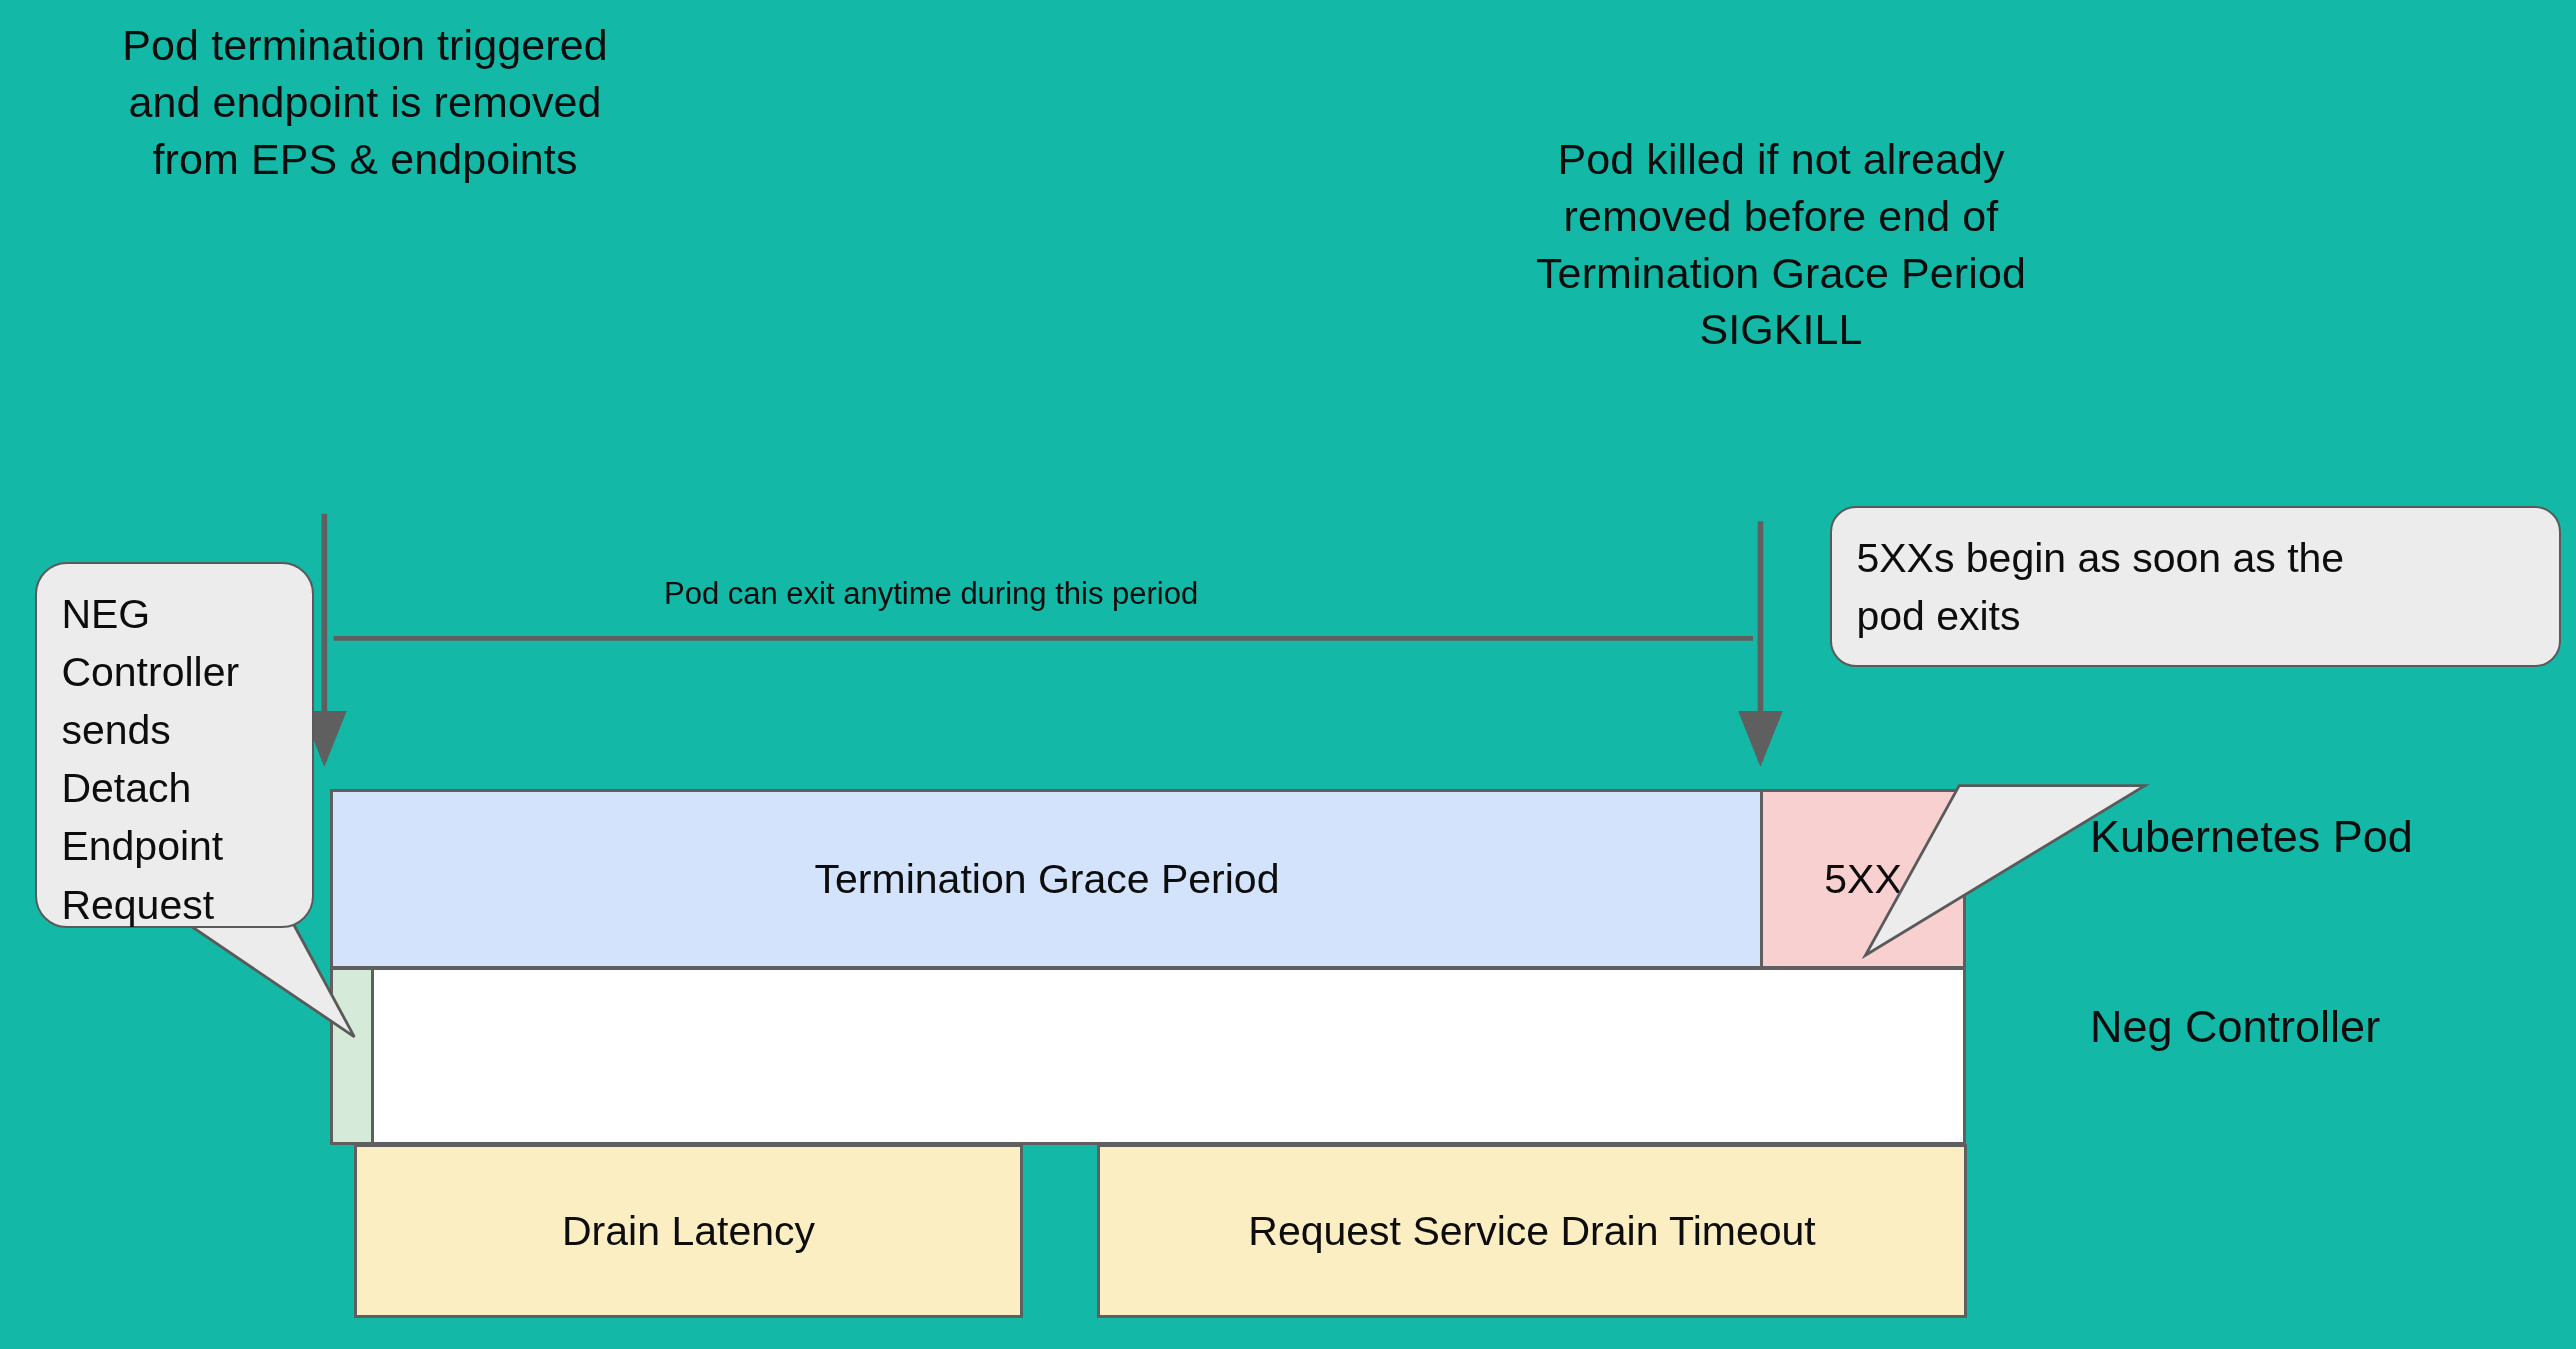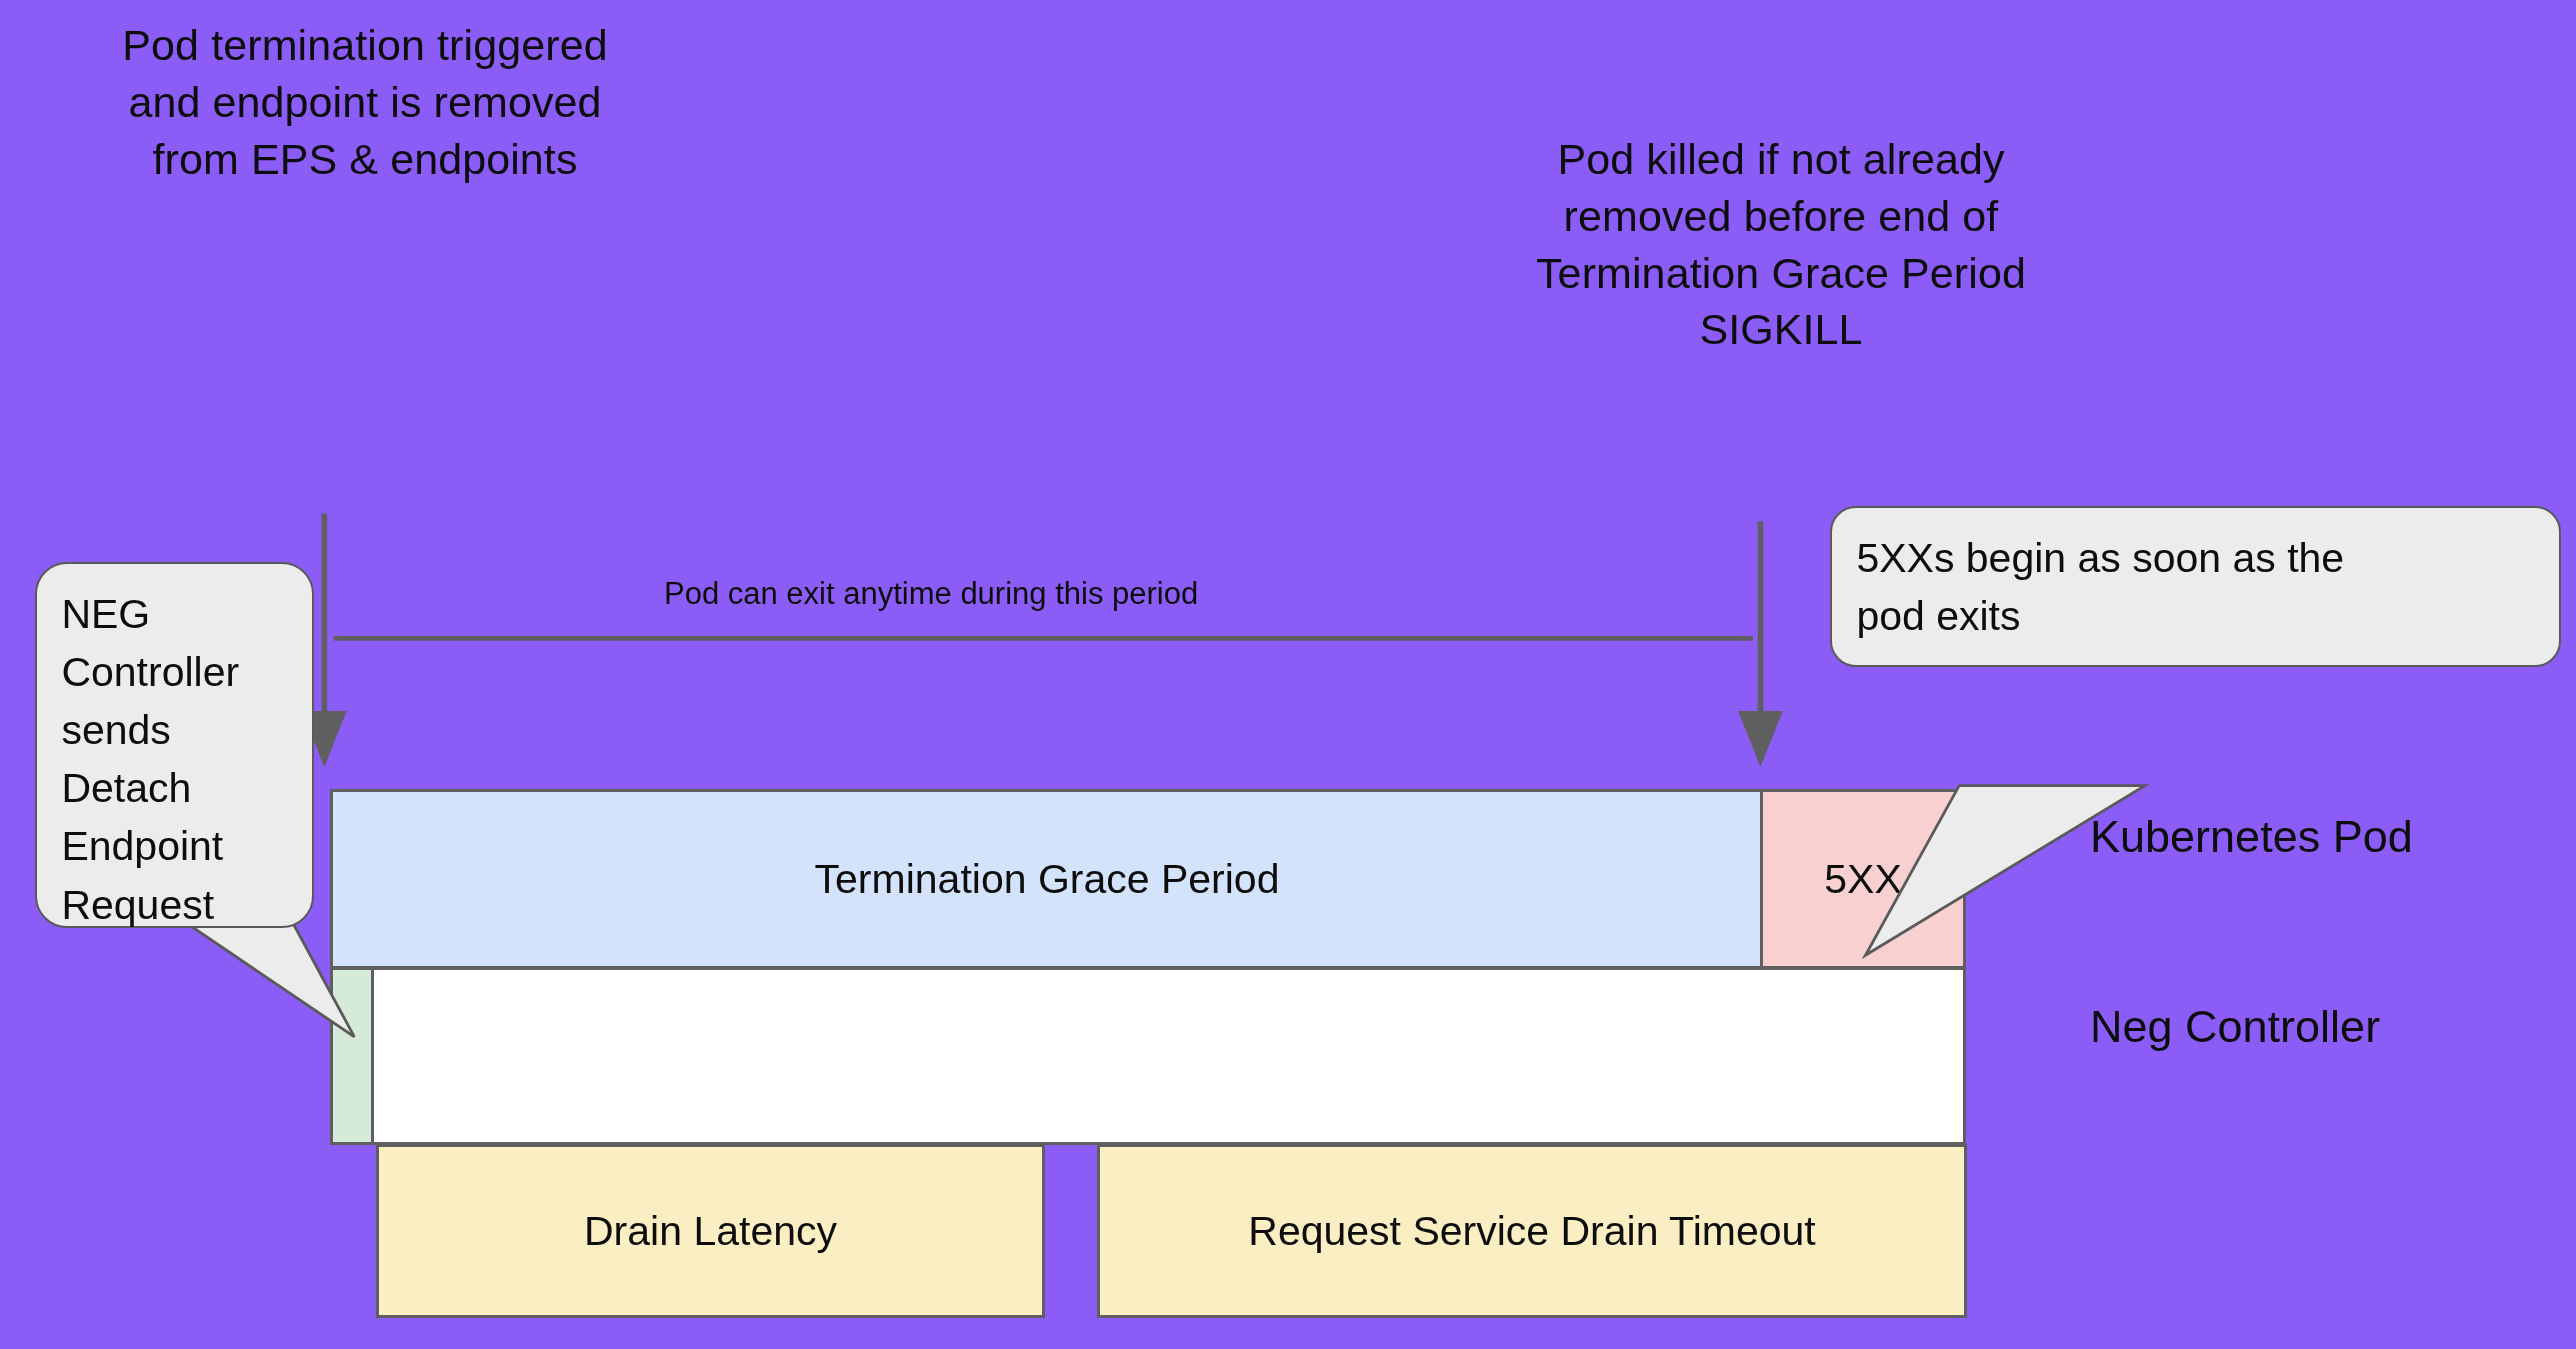--- a/index.html
+++ b/index.html
@@ -8,21 +8,21 @@
     background: #ffffff;
   }
   body {
     font-family: "Liberation Sans", sans-serif;
     color: #111111;
   }
   #canvas {
     position: relative;
     width: 2576px;
     height: 1350px;
-    background: #8b5cf6;
+    background: #14b8a6;
     overflow: hidden;
   }
 
   .note {
     position: absolute;
     text-align: center;
     font-size: 43px;
     line-height: 1.32;
     color: #0d0d0d;
     white-space: pre-line;
@@ -135,21 +135,21 @@
   </div>
 
   <div class="bar bar-neg" style="left:330px; top:967px; width:45px; height:178px;">
     <span></span>
   </div>
 
   <div class="bar bar-white" style="left:371px; top:967px; width:1595px; height:178px;">
     <span></span>
   </div>
 
-  <div class="bar bar-drain" style="left:376px; top:1144px; width:669px; height:174px;">
+  <div class="bar bar-drain" style="left:354px; top:1144px; width:669px; height:174px;">
     <span>Drain Latency</span>
   </div>
 
   <div class="bar bar-drain" style="left:1097px; top:1144px; width:870px; height:174px;">
     <span>Request Service Drain Timeout</span>
   </div>
 
   <div class="row-label" style="left:2090px; top:808px;">Kubernetes Pod</div>
 
   <div class="row-label" style="left:2090px; top:998px;">Neg Controller</div>

